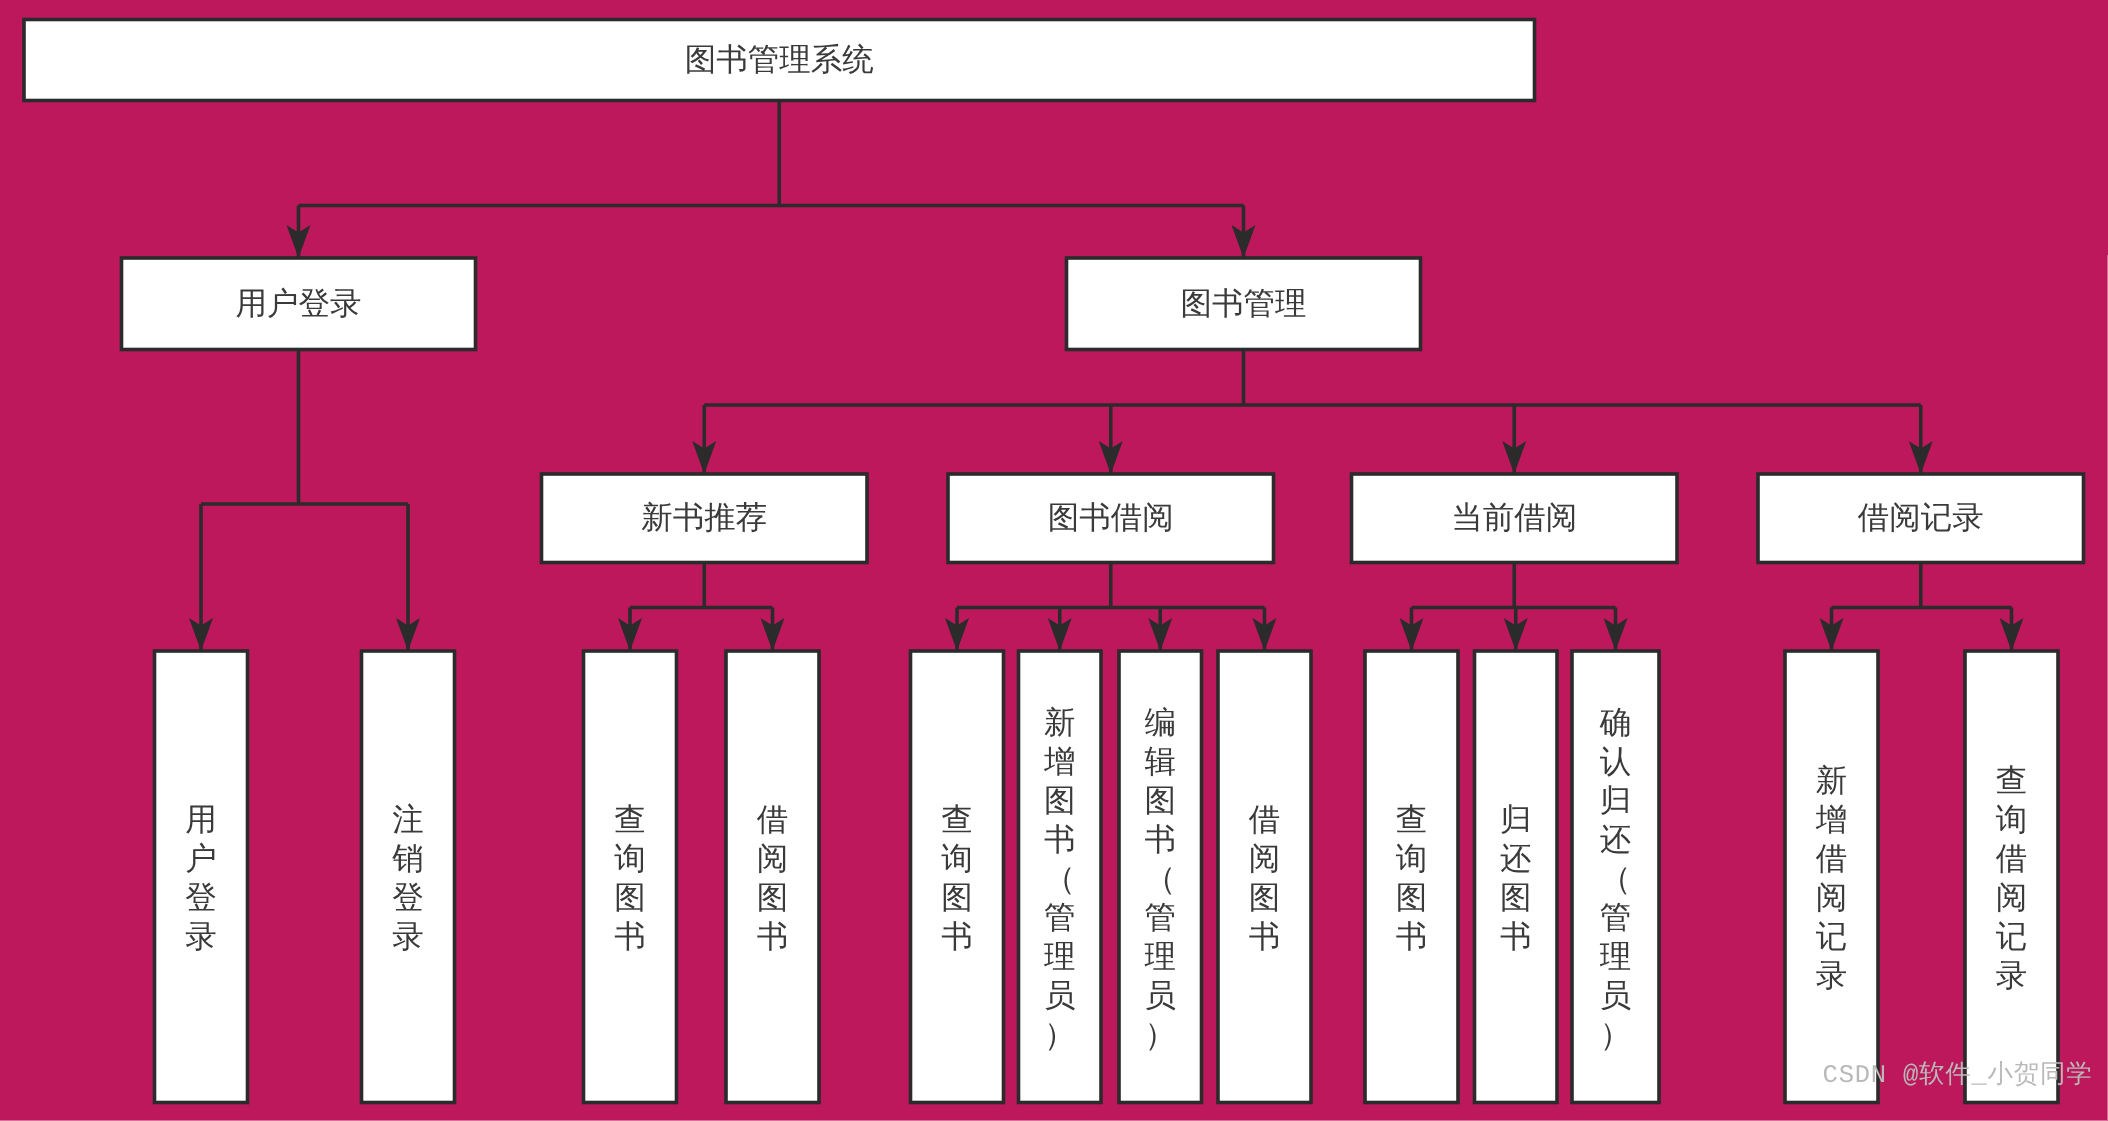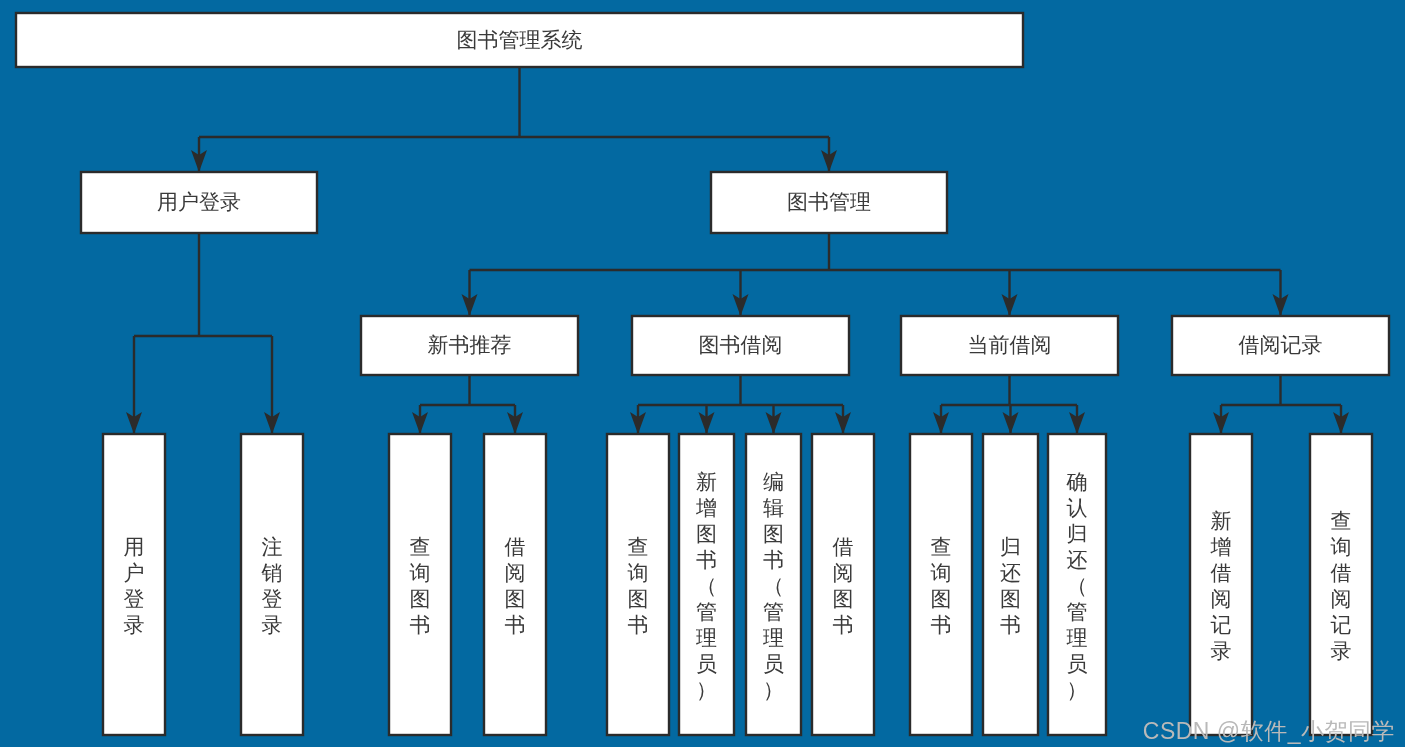--- a/index.html
+++ b/index.html
@@ -11,21 +11,21 @@
   body {
     width: 1405px;
     height: 747px;
     font-family: "Liberation Sans", "DejaVu Sans", sans-serif;
     overflow: hidden;
   }
   #diagram-root {
     position: relative;
     width: 1405px;
     height: 747px;
-    background: #0369a1;
+    background: #be185d;
   }
   svg.flow {
     position: absolute;
     top: 0;
     left: 0;
     width: 1405px;
     height: 747px;
     display: block;
   }
   .node-rect {
@@ -52,23 +52,23 @@
   }
   .node-label-v {
     fill: #3a3a3a;
     font-family: "Liberation Sans", "DejaVu Sans", sans-serif;
     font-size: 21px;
     text-anchor: middle;
   }
   .watermark {
     position: absolute;
     right: 10px;
-    bottom: 0;
-    font-family: Liberation Sans, sans-serif;
-    font-size: 23px;
+    bottom: 20px;
+    font-family: Liberation Mono, monospace;
+    font-size: 17px;
     color: #b9b9b9;
     letter-spacing: 0.5px;
     white-space: nowrap;
     user-select: none;
   }
 </style>
 </head>
 <body>
 
 <div id="diagram-root">

